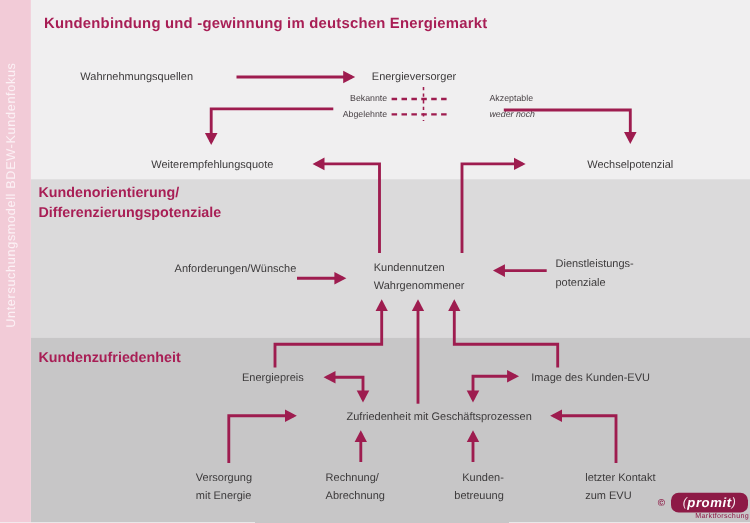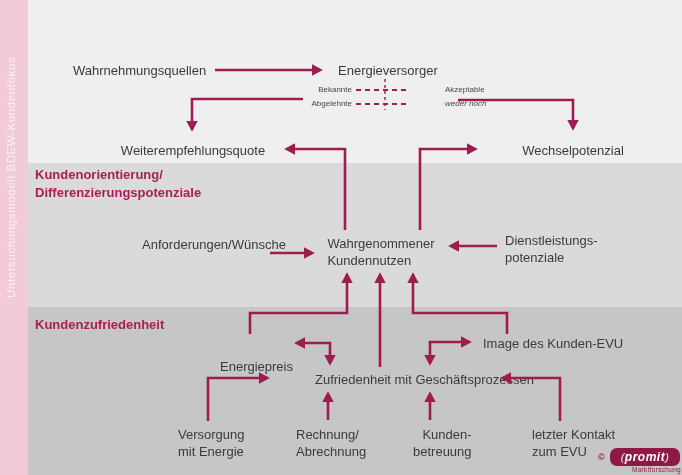--- a/index.html
+++ b/index.html
@@ -10,21 +10,21 @@
   .band{position:absolute; left:28px; width:654px;}
   .band-top{top:0; height:163px; background:#f0eff0;}
   .band-middle{top:163px; height:144px; background:#dbdadb;}
   .band-bottom{top:307px; height:168px; background:#c7c6c7;}
   .sidebar{position:absolute; left:0; top:0; width:28px; height:475px; background:#f2cbd7;}
   .sidebar-label{
     position:absolute; left:5px; top:298px; width:292px; height:20px;
     transform-origin:0 0; transform:rotate(-90deg);
     font-size:11.5px; letter-spacing:.6px; color:#fcf1f5; white-space:nowrap;
   }
-  .txt{position:absolute; color:#3c3a3b; font-size:13px; line-height:17px; white-space:nowrap;}
+  .txt{position:absolute; color:#3c3a3b; font-size:10px; line-height:17px; white-space:nowrap;}
   .center{transform:translateX(-50%); text-align:left;}
   .red-head{color:#a81e55; font-weight:bold; font-size:13px; line-height:18px;}
   .title{position:absolute; left:40px; top:13px; color:#a81e55; font-weight:bold; font-size:13.5px; letter-spacing:.2px; white-space:nowrap;}
   .legend-txt{position:absolute; font-size:8px; color:#4a4347; white-space:nowrap;padding-left:32px;}
   svg.overlay{position:absolute; left:0; top:0; pointer-events:none;}
   .logo-copy{position:absolute; left:598px; top:452px; font-size:9px; font-weight:bold; color:#8d1a46;}
   .logo-box{
     position:absolute; left:610px; top:448px; width:70px; height:18px;
     background:#8d1a46; border-radius:7px; color:#ffffff;
     display:flex; align-items:center; justify-content:center;
@@ -39,50 +39,51 @@
 <div class="page">
 
   <div class="band band-top"></div>
   <div class="band band-middle"></div>
   <div class="band band-bottom"></div>
 
   <div class="sidebar">
     <div class="sidebar-label">Untersuchungsmodell BDEW-Kundenfokus</div>
   </div>
 
+  <div class="title">Kundenbindung und -gewinnung im deutschen Energiemarkt</div>
 
   <div class="txt" style="left:73px; top:62px;">Wahrnehmungsquellen</div>
   <div class="txt" style="left:338px; top:62px;">Energieversorger</div>
 
   <div class="legend-txt" style="left:352px; top:85px; transform:translateX(-100%);">Bekannte</div>
   <div class="legend-txt" style="left:413px; top:85px;">Akzeptable</div>
   <div class="legend-txt" style="left:352px; top:99px; transform:translateX(-100%);">Abgelehnte</div>
   <div class="legend-txt" style="left:413px; top:99px;font-style:italic;">weder noch</div>
 
   <div class="txt center" style="left:193px; top:142px;">Weiterempfehlungsquote</div>
   <div class="txt center" style="left:573px; top:142px;">Wechselpotenzial</div>
 
   <div class="txt red-head" style="left:35px; top:166px;">
     <span style="display:block">Kundenorientierung/</span>
     <span style="display:block">Differenzierungspotenziale</span>
   </div>
   <div class="txt center" style="left:214px; top:236px;">
     <span style="display:block">Anforderungen/Wünsche</span>
   </div>
   <div class="txt center" style="left:381px; top:235px;">
+    <span style="display:block">Kundennutzen</span>
     <span style="display:block">Wahrgenommener</span>
-    <span style="display:block">Kundennutzen</span>
   </div>
   <div class="txt" style="left:505px; top:232px;">
     <span style="display:block">Dienstleistungs-</span>
     <span style="display:block">potenziale</span>
   </div>
 
   <div class="txt red-head" style="left:35px; top:316px;">Kundenzufriedenheit</div>
-  <div class="txt" style="left:220px; top:335px;margin-top:23px;">Energiepreis</div>
+  <div class="txt" style="left:220px; top:335px;">Energiepreis</div>
   <div class="txt" style="left:483px; top:335px;">Image des Kunden-EVU</div>
   <div class="txt" style="left:283px; top:371px;margin-left:32px;">Zufriedenheit mit Geschäftsprozessen</div>
 
   <div class="txt" style="left:178px; top:426px;">
     <span style="display:block">Versorgung</span>
     <span style="display:block">mit Energie</span>
   </div>
   <div class="txt" style="left:296px; top:426px;">
     <span style="display:block">Rechnung/</span>
     <span style="display:block">Abrechnung</span>

